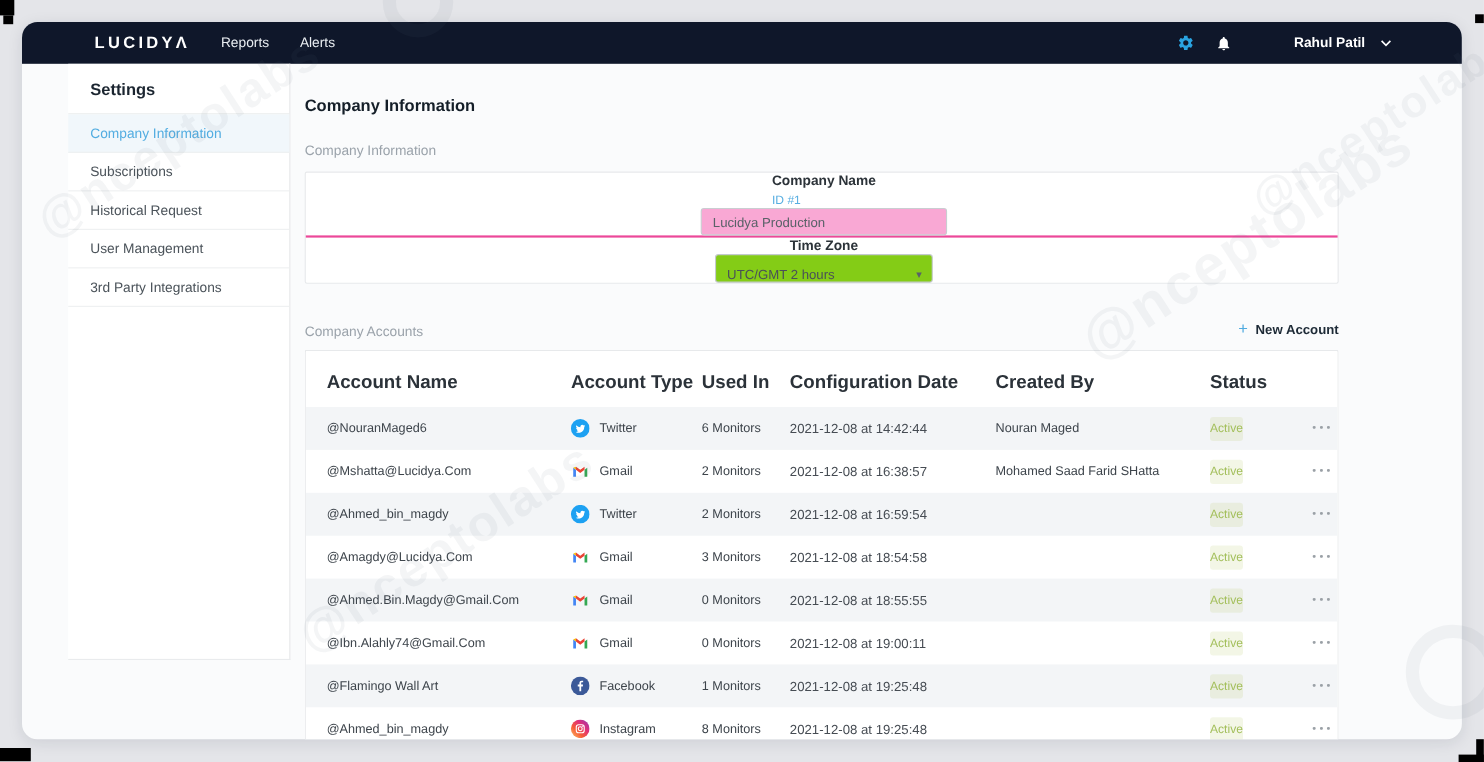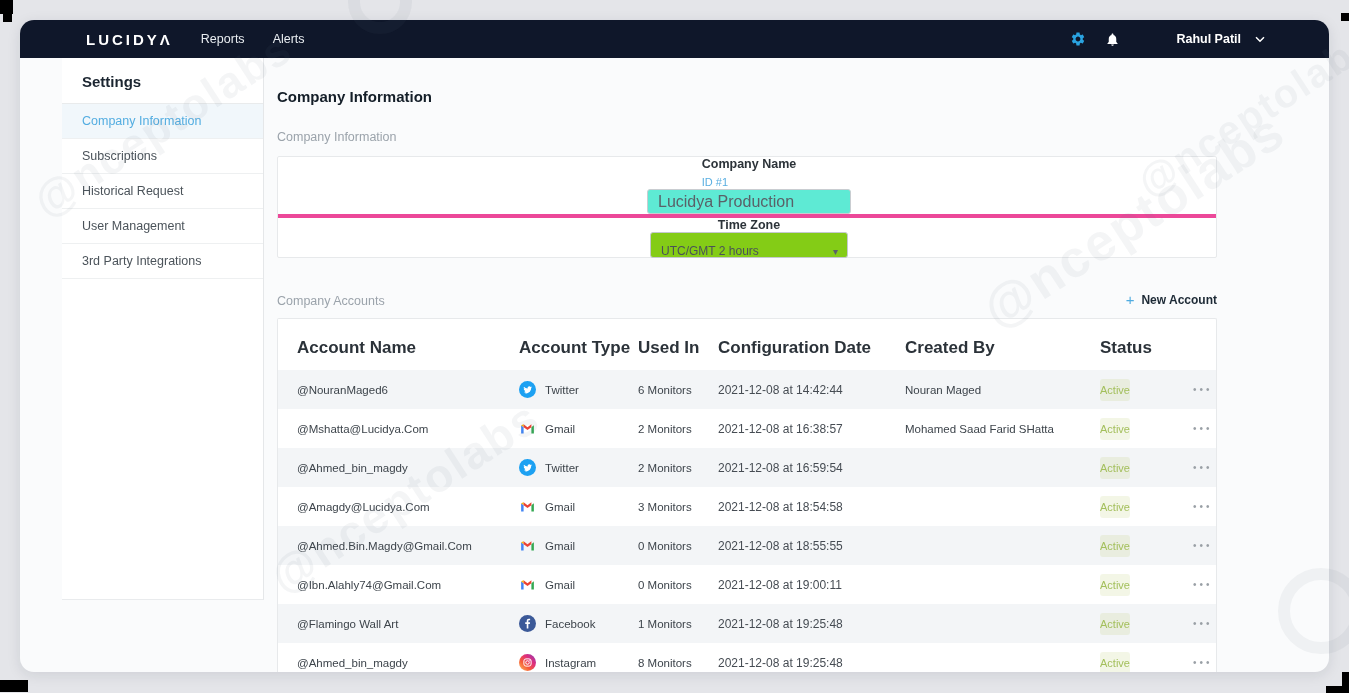--- a/index.html
+++ b/index.html
@@ -68,27 +68,27 @@
   .section-label { margin-top:25px; font-size:12.5px; color:#9ba3ab; }
   .card {
     margin-top:12px; background:#fff; border:1px solid #e7e9eb; border-radius:2px;
   }
   .field-row {
     display:flex; align-items:center; justify-content:space-between;
     padding:0 9px 0 13px;
     flex-direction:column;
   }
   .field-row.first { height:57px; }
-  .field-row.second { height:43px; border-top:4px solid #ec4899; }
+  .field-row.second { height:43px; border-top:2px solid #ec4899; }
   .field-label { font-size:12.5px; font-weight:700; color:#2c3339; }
   .field-id { font-size:11px; color:#58aee1; margin-top:5px; }
   .text-input {
-    width:204px; height:25px; border:1px solid #c9cdd1; border-radius:3px;
-    font-family:"Liberation Sans",sans-serif; font-size:16px; color:#5a6168;
-    padding:0 10px; background:#5eead4; outline:none;
+    width:224px; height:25px; border:1px solid #c9cdd1; border-radius:3px;
+    font-family:"Liberation Sans",sans-serif; font-size:12px; color:#5a6168;
+    padding:0 10px; background:#f9a8d4; outline:none;
   }
   .select {
     width:198px; height:26px; background:#84cc16; border:1px solid #c4c9ce;
     border-radius:3px; display:flex; align-items:center; justify-content:space-between;
     padding:12px 9px 0 10px; font-size:12px; color:#4a5158; cursor:pointer;
   }
   .select .caret { color:#5a6168; font-size:10px; }
   
   .accounts-head {
     margin-top:24px; display:flex; align-items:flex-end; justify-content:space-between;

